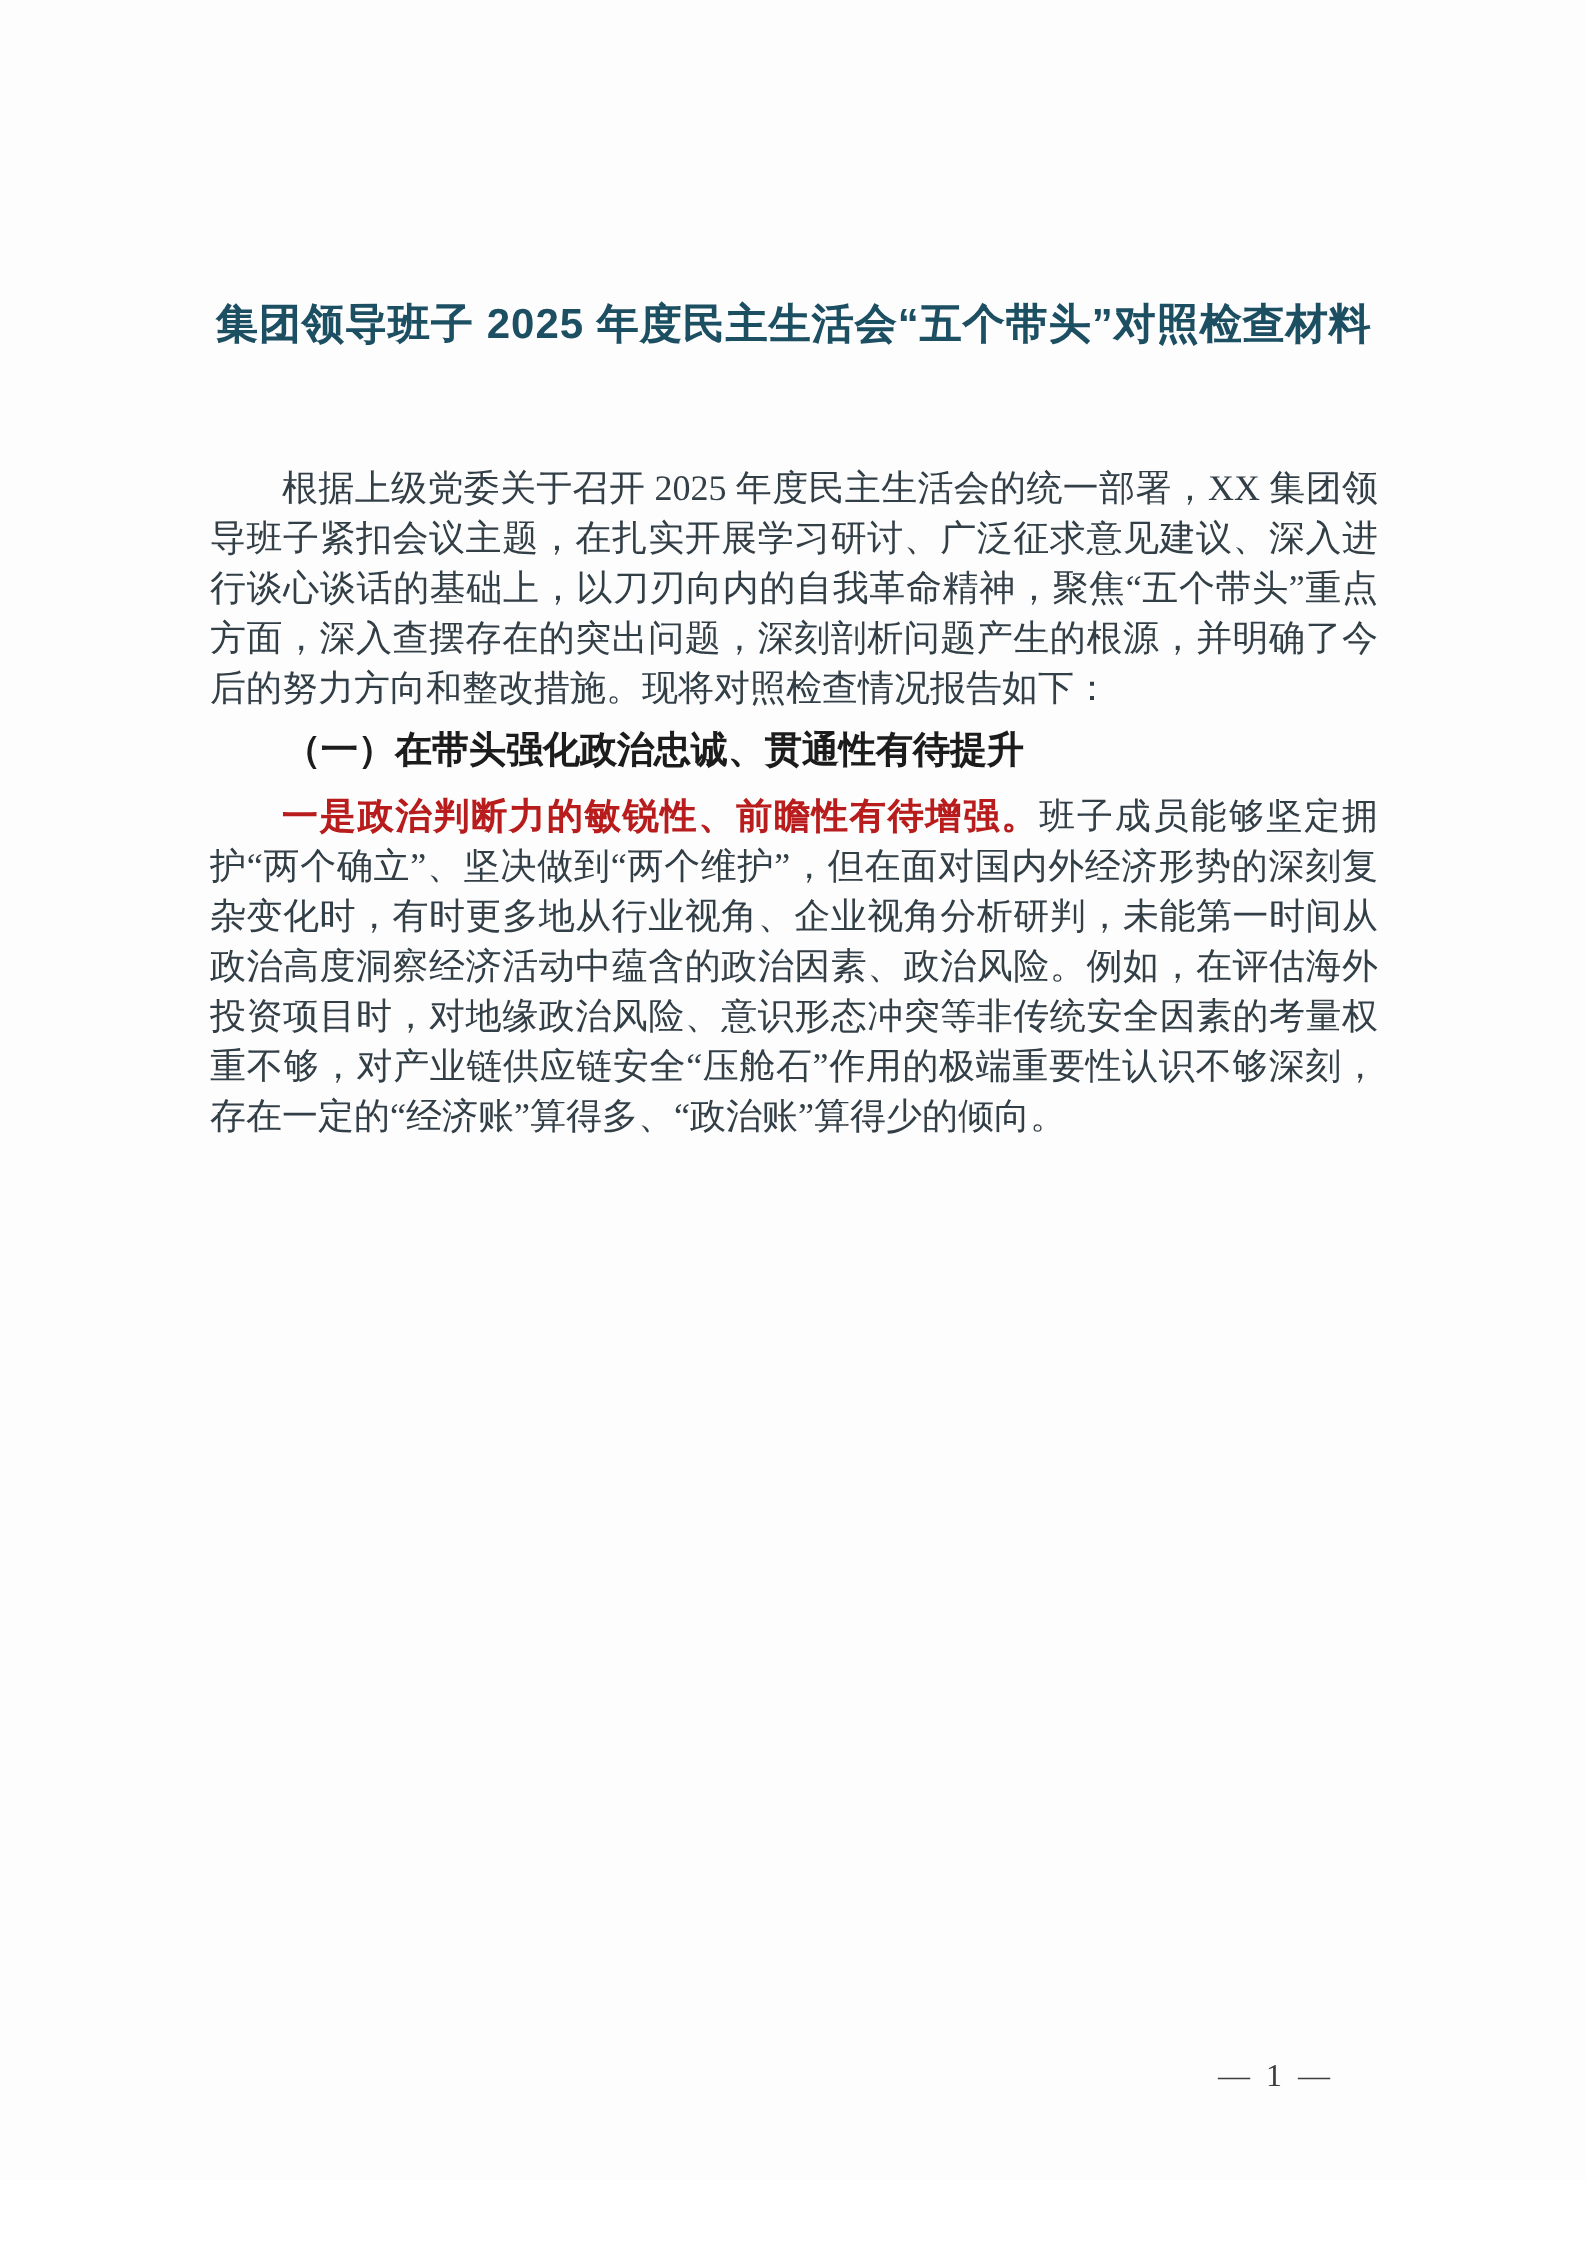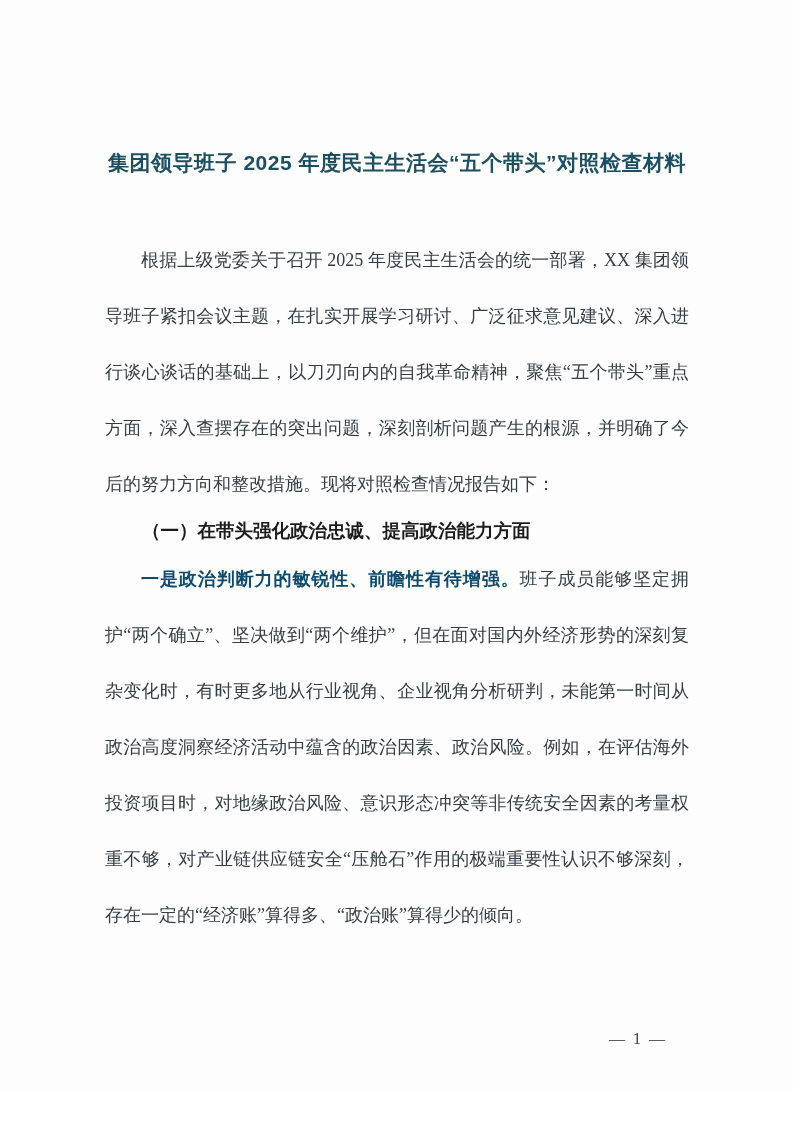--- a/index.html
+++ b/index.html
@@ -28,29 +28,29 @@
     font-weight: 700;
     color: #1d4f63;
     text-align: center;
     line-height: 30px;
     margin-bottom: 54px;
     letter-spacing: 0.5px;
   }
 
   .para {
     font-size: 18px;
-    line-height: 56px;
+    line-height: 25px;
     text-align: justify;
     text-indent: 2em;
     color: #333f47;
   }
 
   .para .lead {
     font-weight: 700;
-    color: #0c4a6e;
+    color: #b91c1c;
   }
 
   .h-level1 {
     font-family: "Liberation Sans", sans-serif;
     font-size: 18.5px;
     font-weight: 700;
     color: #161616;
     text-indent: 2em;
     line-height: 38.6px;
   }
@@ -78,21 +78,21 @@
 <body>
 
 <div class="page">
   <div class="content">
 
     <h1 class="doc-title">集团领导班子 2025 年度民主生活会“五个带头”对照检查材料</h1>
 
     <p class="para"><span>根据上级党委关于召开 2025 年度民主生活会的统一部署，XX 集团领导班子紧扣会议主题，在扎实开展学习研讨、广泛征求意见建议、深入进行谈心谈话的基础上，以刀刃向内的自我革命精神，聚焦“五个带头”重点方面，深入查摆存在的突出问题，深刻剖析问题产生的根源，并明确了今后的努力方向和整改措施。现将对照检查情况报告如下：</span></p>
 
 
-    <h3 class="h-level2">（一）在带头强化政治忠诚、提高政治能力方面</h3>
+    <h3 class="h-level2">（一）在带头强化政治忠诚、贯通性有待提升</h3>
 
     <p class="para"><span class="lead">一是政治判断力的敏锐性、前瞻性有待增强。</span><span>班子成员能够坚定拥护“两个确立”、坚决做到“两个维护”，但在面对国内外经济形势的深刻复杂变化时，有时更多地从行业视角、企业视角分析研判，未能第一时间从政治高度洞察经济活动中蕴含的政治因素、政治风险。例如，在评估海外投资项目时，对地缘政治风险、意识形态冲突等非传统安全因素的考量权重不够，对产业链供应链安全“压舱石”作用的极端重要性认识不够深刻，存在一定的“经济账”算得多、“政治账”算得少的倾向。</span></p>
 
 
   </div>
 
   <div class="page-footer">— 1 —</div>
 </div>
 
 </body></html>

